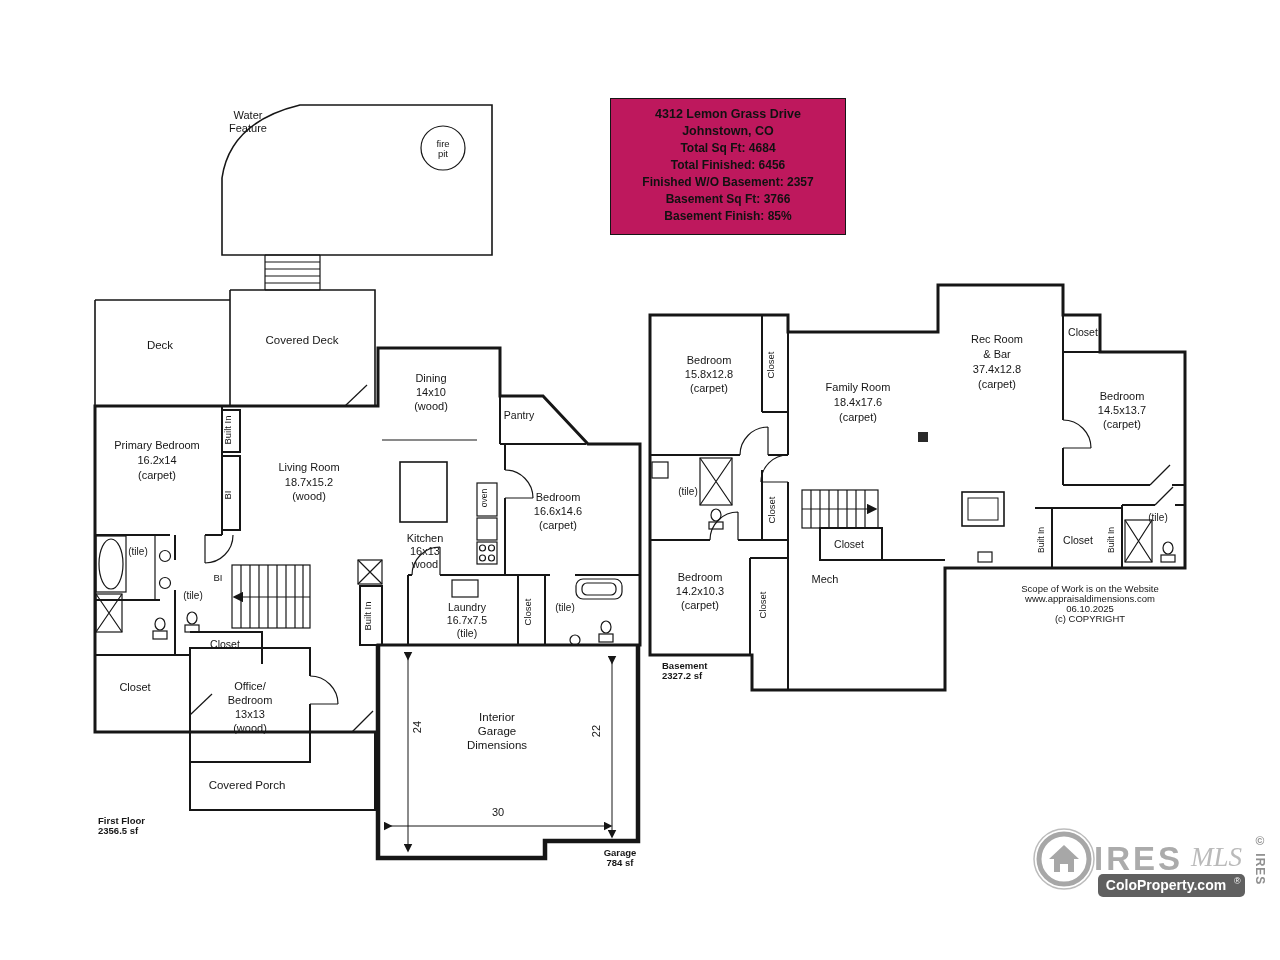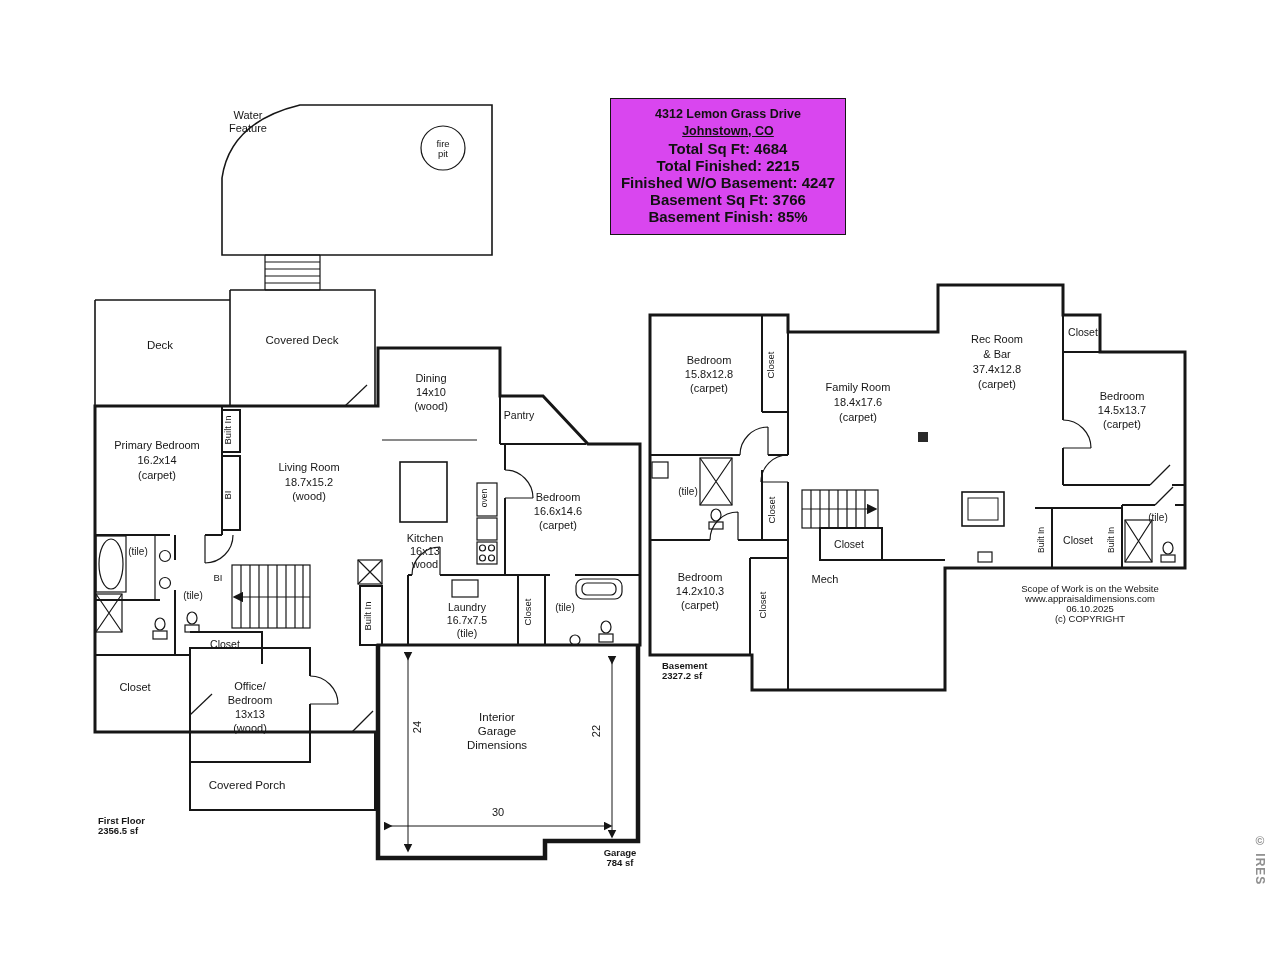--- a/index.html
+++ b/index.html
@@ -8,24 +8,24 @@
   #plan-svg{position:absolute;left:0;top:0;}
   .lbl{font-family:"Liberation Sans",sans-serif;fill:#161616;text-anchor:middle;}
   .s8{font-size:8.5px}.s9{font-size:9.5px}.s10{font-size:10px}.s105{font-size:10.5px}
   .s11{font-size:11px}.s115{font-size:11.5px}
   .bold{font-weight:bold}
   .start{text-anchor:start}
   .wall{stroke:#161616;fill:none;}
   .w1{stroke-width:1.2}.w15{stroke-width:1.6}.w2{stroke-width:2}.w3{stroke-width:3}.w5{stroke-width:4.5}
   
   #info-box{position:absolute;left:610px;top:98px;width:236px;border:1.5px solid #161616;
-            background:#d946ef;text-align:center;padding:7px 4px 9px;box-sizing:border-box;}
-  #info-box .line{font-size:15px;font-weight:bold;color:#111;line-height:17px;}
+            background:#be185d;text-align:center;padding:7px 4px 9px;box-sizing:border-box;}
+  #info-box .line{font-size:12px;font-weight:bold;color:#111;line-height:17px;}
   #info-box .addr{font-size:12.5px;}
-  #info-box .city{text-decoration:underline;}
+  #info-box .city{}
   
   #watermark{position:absolute;left:1028px;top:824px;width:225px;height:76px;opacity:.9;}
   #side-copyright{position:absolute;left:1253px;top:834px;writing-mode:vertical-rl;
                   font-size:12px;font-weight:bold;color:#8f8f8f;letter-spacing:1px;}
 </style>
 </head>
 <body>
 
 <div id="canvas">
 
@@ -272,21 +272,36 @@
   <text class="lbl s9" x="1090" y="592">Scope of Work is on the Website</text>
   <text class="lbl s9" x="1090" y="602">www.appraisaldimensions.com</text>
   <text class="lbl s9" x="1090" y="612">06.10.2025</text>
   <text class="lbl s9" x="1090" y="622">(c) COPYRIGHT</text>
 </svg>
 
 <div id="info-box">
   <div class="line addr">4312 Lemon Grass Drive</div>
   <div class="line addr city">Johnstown, CO</div>
   <div class="line">Total Sq Ft:  4684</div>
-  <div class="line">Total Finished:  2215</div>
-  <div class="line">Finished W/O Basement:  4247</div>
+  <div class="line">Total Finished:  6456</div>
+  <div class="line">Finished W/O Basement:  2357</div>
   <div class="line">Basement Sq Ft:  3766</div>
   <div class="line">Basement Finish:  85%</div>
 </div>
 
+<div id="watermark">
+  <svg width="225" height="76" viewBox="0 0 225 76">
+    <g>
+      <circle cx="36" cy="35" r="30" fill="none" stroke="#b5b5b5" stroke-width="1.5"></circle>
+      <circle cx="36" cy="35" r="25" fill="none" stroke="#9e9e9e" stroke-width="5"></circle>
+      <path d="M 36,21 L 51,35 H 46 V 48 H 26 V 35 H 21 Z" fill="#9e9e9e"></path>
+      <rect x="32" y="40" width="8" height="8" fill="#ffffff"></rect>
+    </g>
+    <text x="66" y="46" font-family="Liberation Sans, sans-serif" font-size="33" font-weight="bold" fill="#a3a3a3" letter-spacing="3">IRES</text>
+    <text x="163" y="42" font-family="Liberation Serif, serif" font-style="italic" font-size="27" fill="#b3b3b3">MLS</text>
+    <rect x="70" y="50" width="147" height="23" rx="5" fill="#4f4f4f"></rect>
+    <text x="138" y="66" font-family="Liberation Sans, sans-serif" font-size="14" font-weight="bold" fill="#ffffff" text-anchor="middle">ColoProperty.com</text>
+    <text x="206" y="60" font-family="Liberation Sans, sans-serif" font-size="9" fill="#ffffff">®</text>
+  </svg>
+</div>
 <div id="side-copyright">© IRES</div>
 
 </div>
 
 </body></html>

